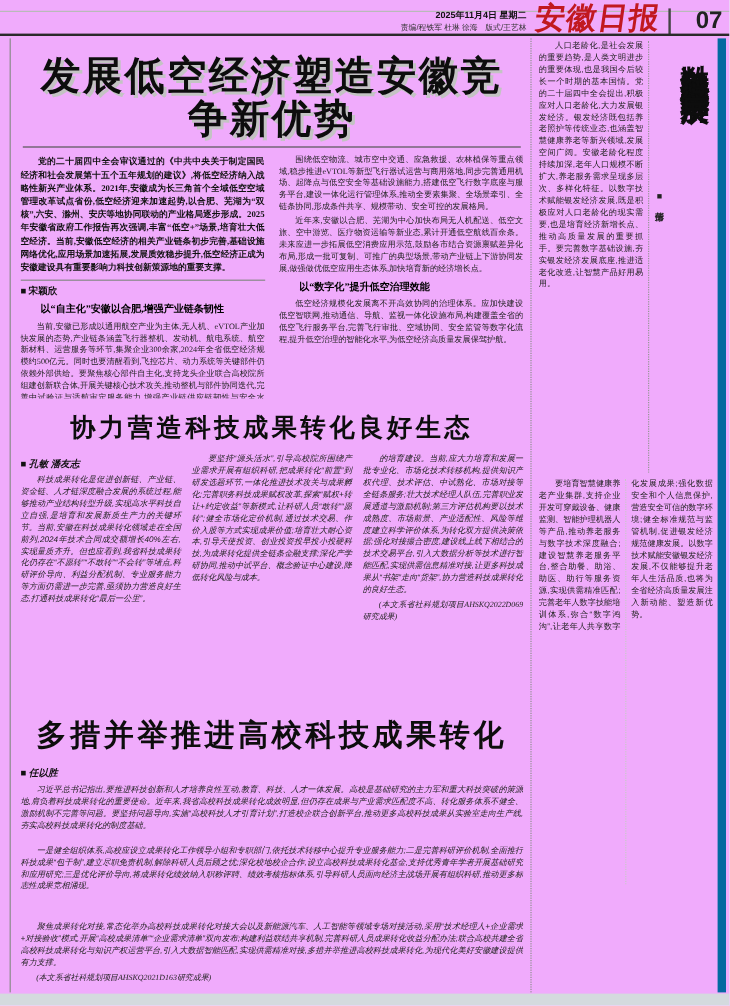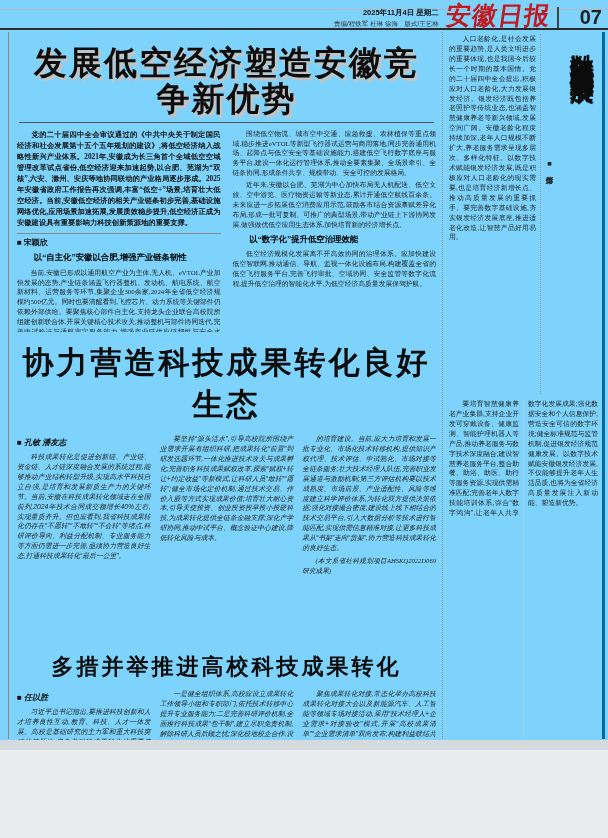--- a/index.html
+++ b/index.html
@@ -1,58 +1,58 @@
 <!DOCTYPE html>
 <html><head>
 <meta charset="utf-8">
 <style>
   html,body{margin:0;padding:0;background:#e9edf0;}
-  .page{position:relative;width:608px;height:750px;background:#7dd3fc;margin:0 auto;
+  .page{position:relative;width:608px;height:838px;background:#f0abfc;margin:0 auto;
         font-family:"Liberation Sans",sans-serif;color:#1b1b1b;overflow:hidden;}
   .topline{position:absolute;top:9px;left:0;right:0;height:1px;background:#b9b9b9;}
   
   .header{position:absolute;top:3px;right:6px;display:flex;align-items:flex-end;gap:7px;}
   .hmeta{text-align:right;line-height:1.45;padding-bottom:1px;}
   .hdate{font-size:7.5px;font-weight:bold;color:#111;}
   .heds{font-size:6.5px;color:#333;}
   .brand{font-family:"Liberation Serif",serif;font-size:25px;font-weight:bold;color:#c11920;
          transform:skewX(-8deg);letter-spacing:1px;line-height:1;padding-bottom:1px;}
   .pageno{font-size:20px;font-weight:bold;color:#222;border-left:2px solid #444;
           padding-left:21px;line-height:1;padding-bottom:2px;}
   .hrule{position:absolute;top:28px;left:0;right:0;height:2px;background:#2a2a2a;}
   
   .content{position:absolute;top:32px;left:8px;right:3px;bottom:11px;display:flex;
-           border-left:1px solid #8a8a8a;border-right:3px solid #0369a1;}
+           border-left:1px solid #8a8a8a;border-right:7px solid #0369a1;}
   .main{width:432px;padding:0 5px 0 8px;box-sizing:border-box;}
   .vdot{border-left:1px dotted #8f8f8f;margin:0 1px;}
   .rightcol{flex:1;padding:2px 4px 0 5px;box-sizing:border-box;min-width:0;}
   
   .body{font-size:6.8px;line-height:1.46;text-align:justify;color:#222;}
   .body p{margin:0 0 2px 0;text-indent:2em;}
   .author{font-size:8px;font-weight:bold;color:#111;margin:3px 0 4px 0;}
   .subhead{font-size:8.4px;font-weight:bold;color:#000;margin:4px 0;text-indent:2em;line-height:1.35;}
   .endnote{font-family:"Liberation Serif",serif;font-size:6.6px;color:#222;margin-top:3px;text-indent:2em;}
   
   .a1{height:300px;overflow:hidden;}
   .a1-title{font-size:33px;font-weight:900;text-align:center;letter-spacing:2px;color:#0d0d0d;
             margin:13px 0 4px 0;line-height:1.1;text-shadow:2.5px 2.5px 0 #c3c3c3;
             font-family:"Liberation Sans",sans-serif;}
   .a1-rule{height:1px;background:#555;margin:4px 2px 6px 2px;}
   .a1-cols{display:flex;gap:12px;height:222px;overflow:hidden;font-family:Liberation Serif, serif;}
   .a1c{flex:1;min-width:0;}
   .intro{font-size:7.3px;font-weight:bold;line-height:1.52;text-align:justify;text-indent:2em;color:#111;}
   .intro-rule{height:1px;background:#888;margin:5px 0 2px 0;}
   
-  .a2-title{font-family:Liberation Sans, sans-serif;font-size:31px;font-weight:bold;text-align:center;
+  .a2-title{font-family:Liberation Sans, sans-serif;font-size:21px;font-weight:bold;text-align:center;
             letter-spacing:3px;color:#0d0d0d;margin:10px 0 8px 0;}
-  .a3-title{font-size:22px;font-weight:bold;text-align:center;letter-spacing:3px;color:#0d0d0d;margin:10px 0 7px 0;}
+  .a3-title{font-size:25px;font-weight:bold;text-align:center;letter-spacing:3px;color:#0d0d0d;margin:10px 0 7px 0;}
   .cols3{display:flex;gap:9px;overflow:hidden;font-style:italic;}
   .c3{flex:1;min-width:0;}
   .a2 .cols3{height:208px;}
-  .a3 .cols3{height:186px;}
+  .a3 .cols3{height:186px;flex-direction:column;}
   
   .r-top{display:flex;height:360px;overflow:hidden;}
   .r-body1{width:92px;box-sizing:border-box;padding-right:4px;border-right:1px dotted #979797;}
   .r-title-block{flex:1;position:relative;display:flex;justify-content:flex-end;}
   .v-title{writing-mode:vertical-rl;font-family:"Liberation Serif",serif;font-size:24px;font-weight:bold;
            color:#0d0d0d;line-height:1.2;letter-spacing:2px;height:100%;margin-right:2px;}
   .v-author{position:absolute;left:3px;top:125px;writing-mode:vertical-rl;font-size:7.5px;font-weight:bold;color:#222;}
   .r-mid{height:338px;margin-top:5px;column-count:2;column-gap:9px;column-rule:1px dotted #c9c9c9;overflow:hidden;}
   .r-foot{height:88px;text-align:center;padding-top:3px;}
   .cap-rule{height:1px;background:#9a9a9a;margin:2px 8px 3px 8px;}

